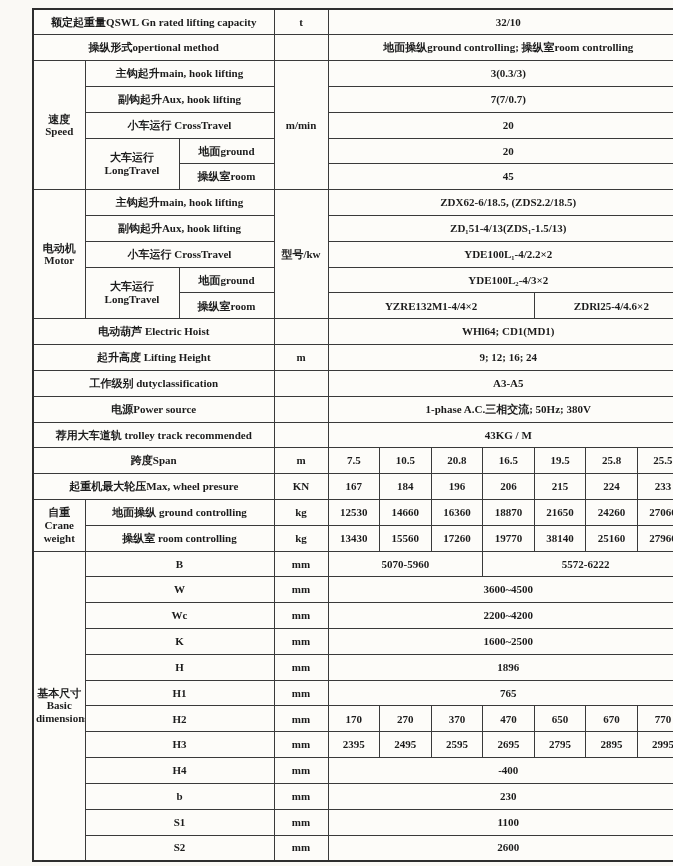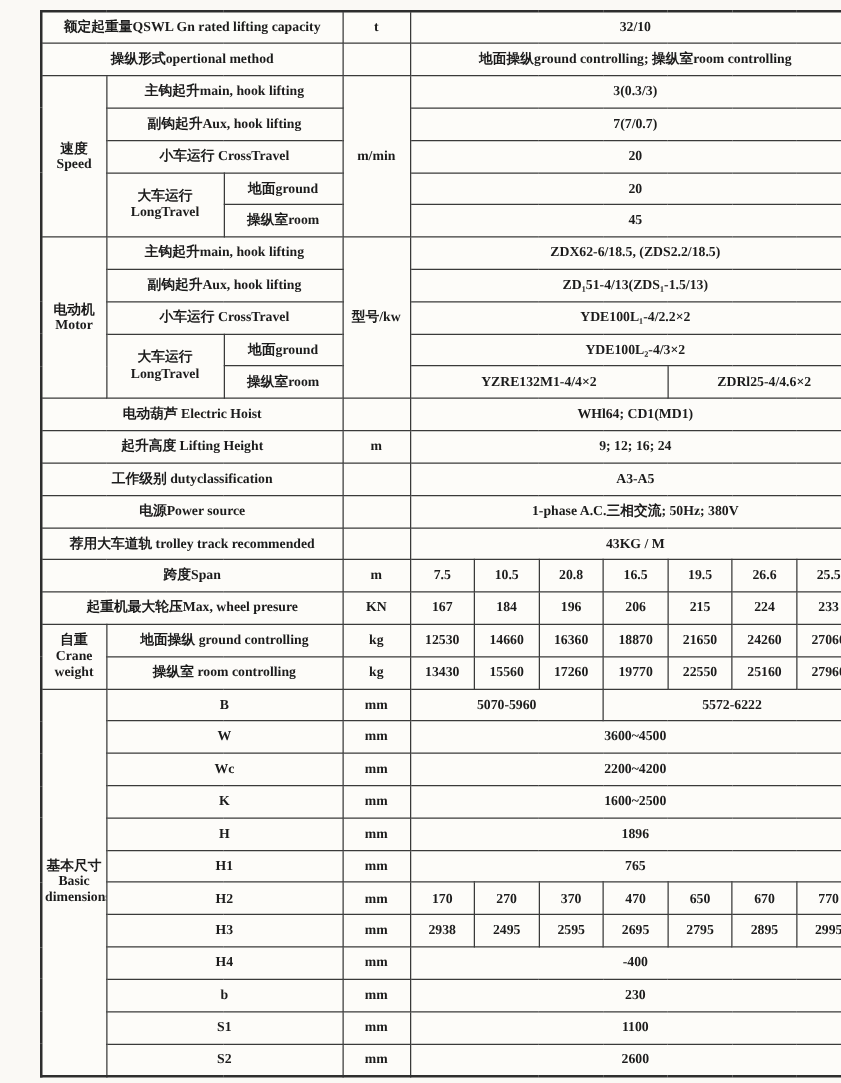--- a/index.html
+++ b/index.html
@@ -164,21 +164,21 @@
   </tr>
 
   <tr>
     <td colspan="3" class="wrap">跨度Span</td>
     <td class="unit">m</td>
     <td class="val">7.5</td>
     <td class="val">10.5</td>
     <td class="val">20.8</td>
     <td class="val">16.5</td>
     <td class="val">19.5</td>
-    <td class="val">26.6</td>
+    <td class="val">25.8</td>
     <td class="val">25.5</td>
   </tr>
 
   <tr>
     <td colspan="3" class="wrap">起重机最大轮压Max, wheel presure</td>
     <td class="unit">KN</td>
     <td class="val">167</td>
     <td class="val">184</td>
     <td class="val">196</td>
     <td class="val">206</td>
@@ -202,21 +202,21 @@
     <td class="val">24260</td>
     <td class="val">27060</td>
   </tr>
   <tr>
     <td colspan="2" class="wrap">操纵室 room controlling</td>
     <td class="unit">kg</td>
     <td class="val">13430</td>
     <td class="val">15560</td>
     <td class="val">17260</td>
     <td class="val">19770</td>
-    <td class="val">22550</td>
+    <td class="val">38140</td>
     <td class="val">25160</td>
     <td class="val">27960</td>
   </tr>
 
   <tr>
     <td rowspan="12" class="zh-en wrap">
       <span>基本尺寸</span>
       <span>Basic dimensions</span>
     </td>
     <td colspan="2">B</td>
@@ -256,21 +256,21 @@
     <td class="val">270</td>
     <td class="val">370</td>
     <td class="val">470</td>
     <td class="val">650</td>
     <td class="val">670</td>
     <td class="val">770</td>
   </tr>
   <tr>
     <td colspan="2">H3</td>
     <td class="unit">mm</td>
-    <td class="val">2938</td>
+    <td class="val">2395</td>
     <td class="val">2495</td>
     <td class="val">2595</td>
     <td class="val">2695</td>
     <td class="val">2795</td>
     <td class="val">2895</td>
     <td class="val">2995</td>
   </tr>
   <tr>
     <td colspan="2">H4</td>
     <td class="unit">mm</td>

